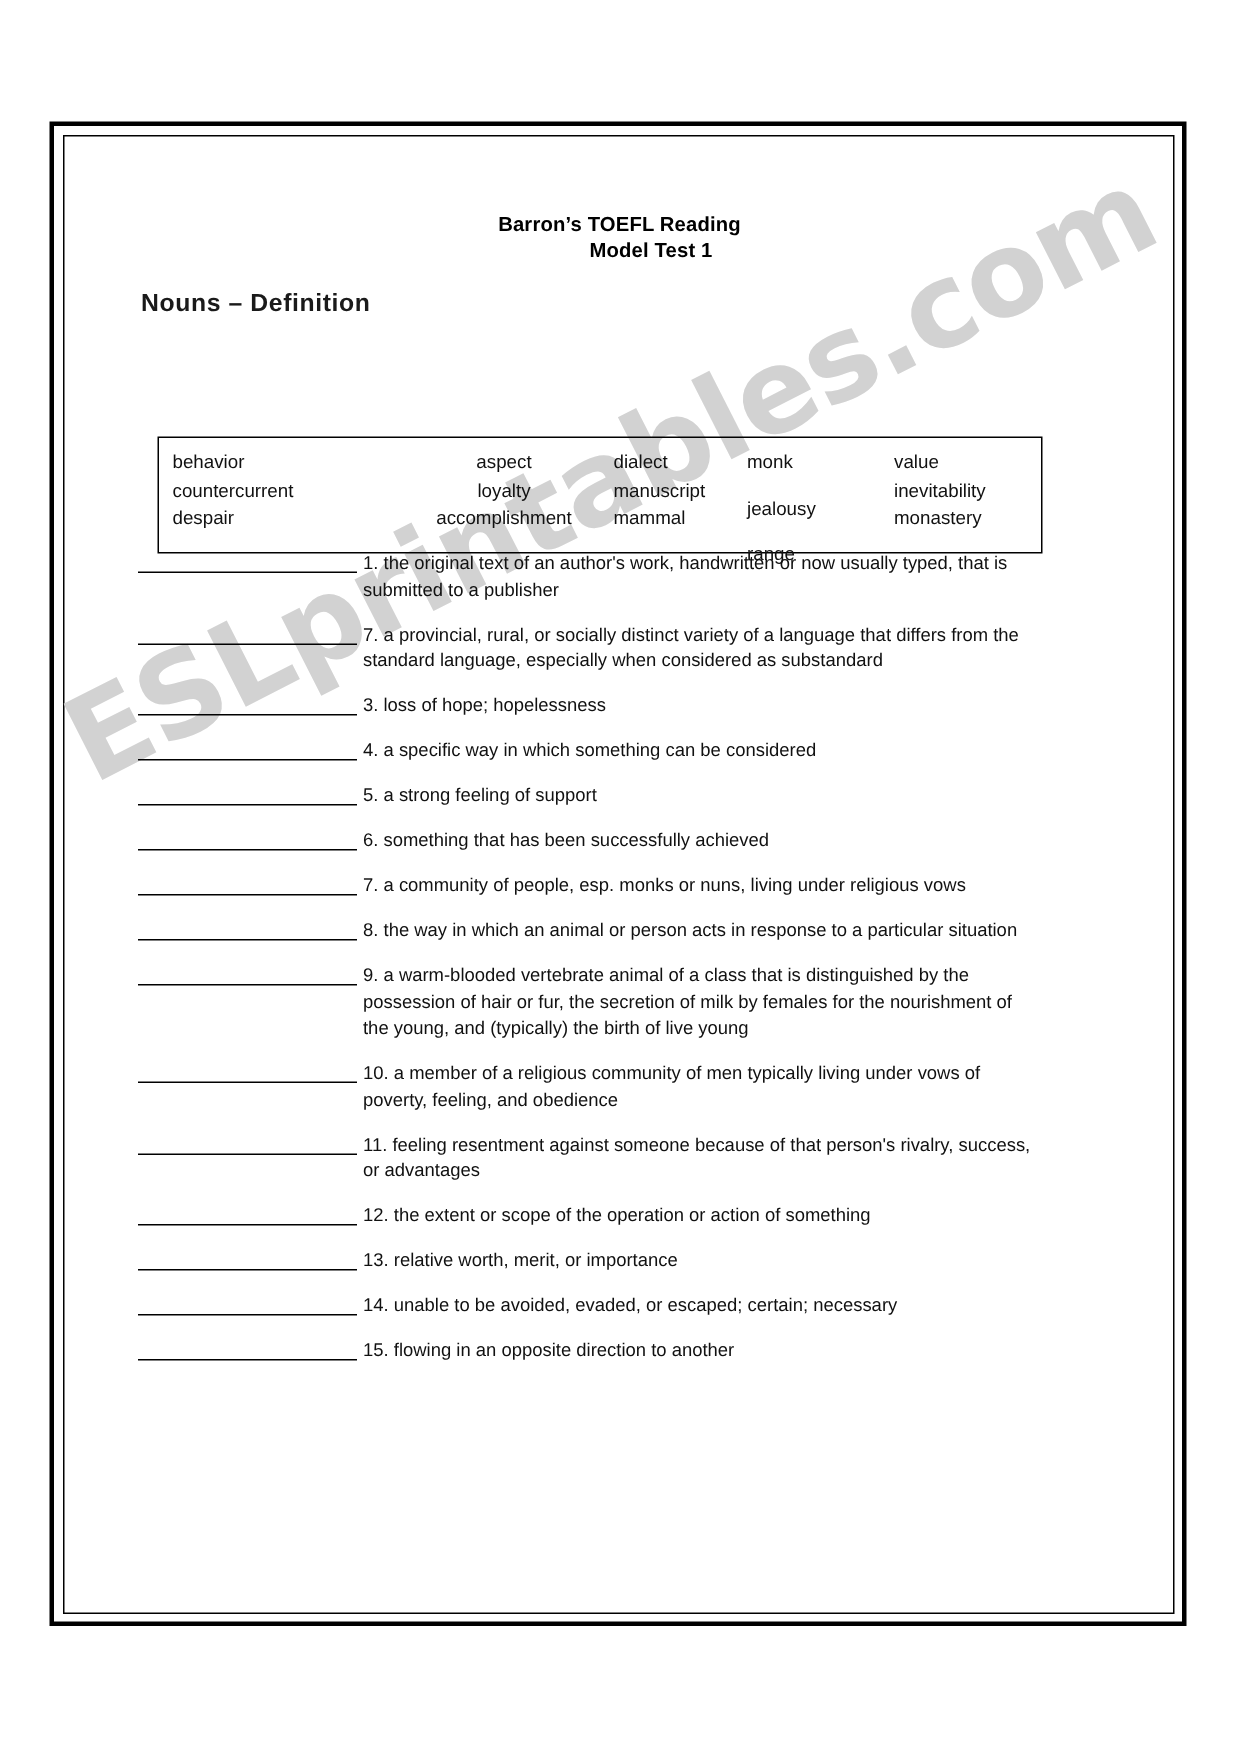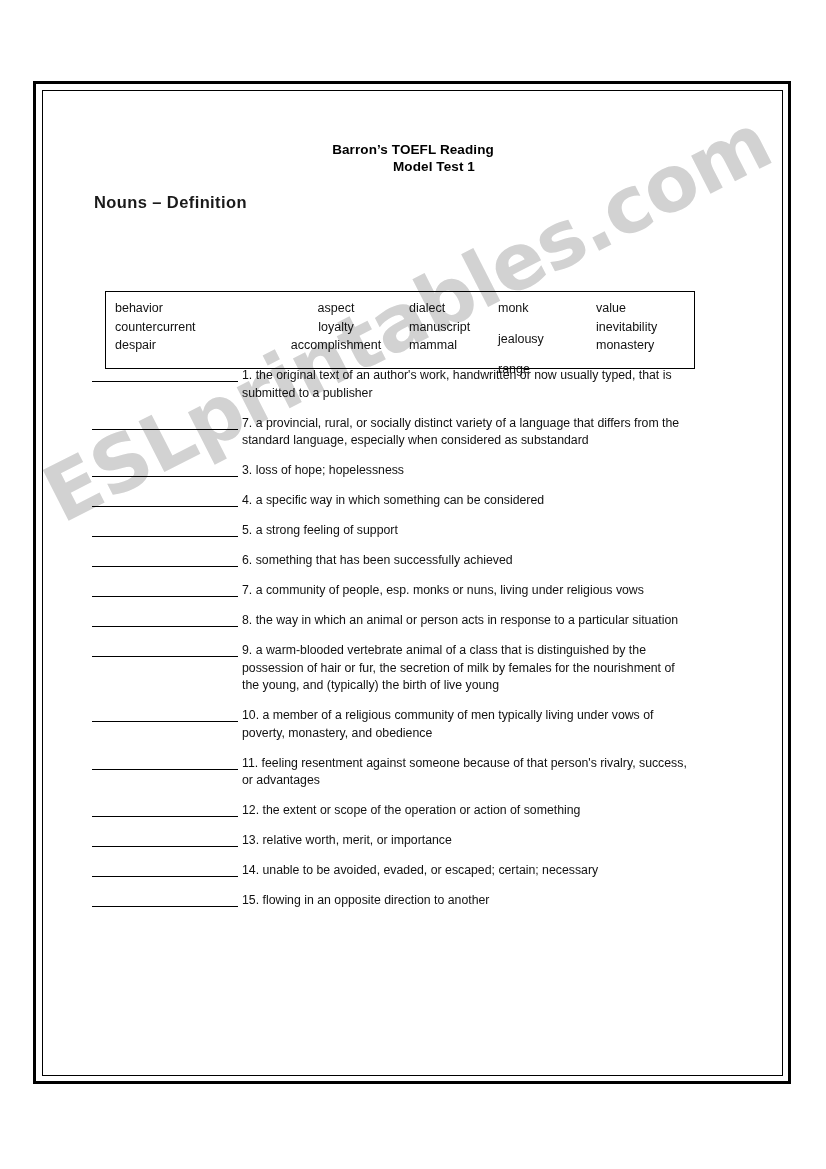--- a/index.html
+++ b/index.html
@@ -262,21 +262,21 @@
         <span>9. a warm-blooded vertebrate animal of a class that is distinguished by the</span>
         <span class="cont">possession of hair or fur, the secretion of milk by females for the nourishment of</span>
         <span class="cont">the young, and (typically) the birth of live young</span>
       </div>
     </div>
 
     <div class="exercise-item">
       <div class="answer-blank"></div>
       <div class="item-text">
         <span>10. a member of a religious community of men typically living under vows of</span>
-        <span class="cont"> poverty, monastery, and obedience</span>
+        <span class="cont"> poverty, feeling, and obedience</span>
       </div>
     </div>
 
     <div class="exercise-item">
       <div class="answer-blank"></div>
       <div class="item-text">
         <span>11. feeling resentment against someone because of that person's rivalry, success,</span>
         <span class="cont"> or advantages</span>
       </div>
     </div>

